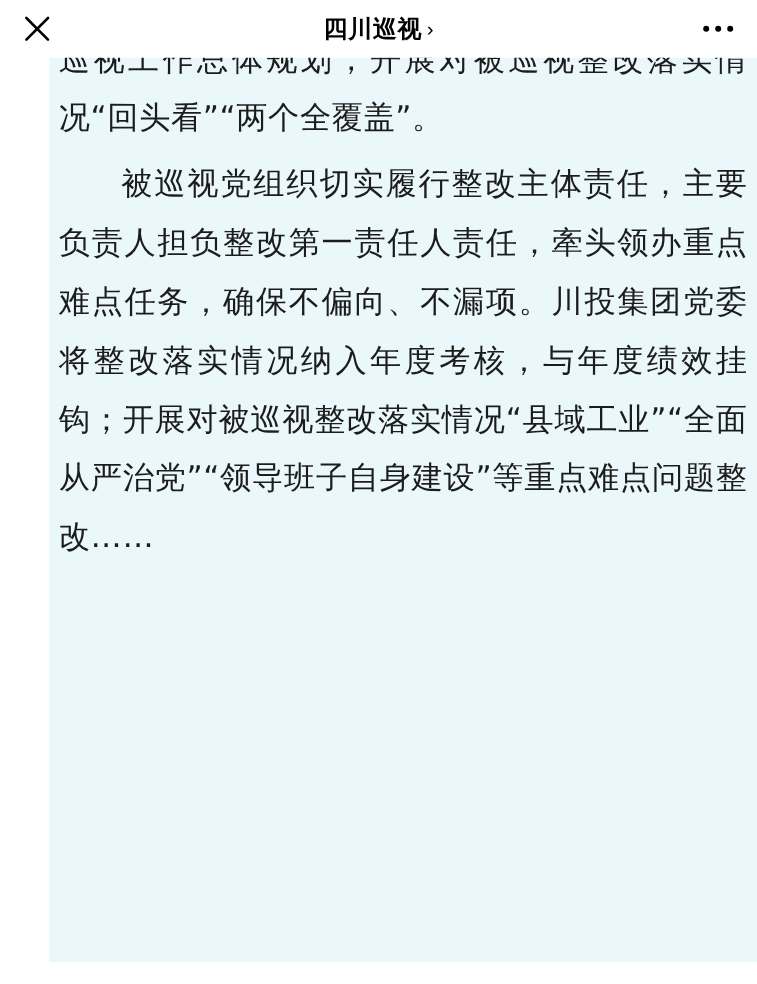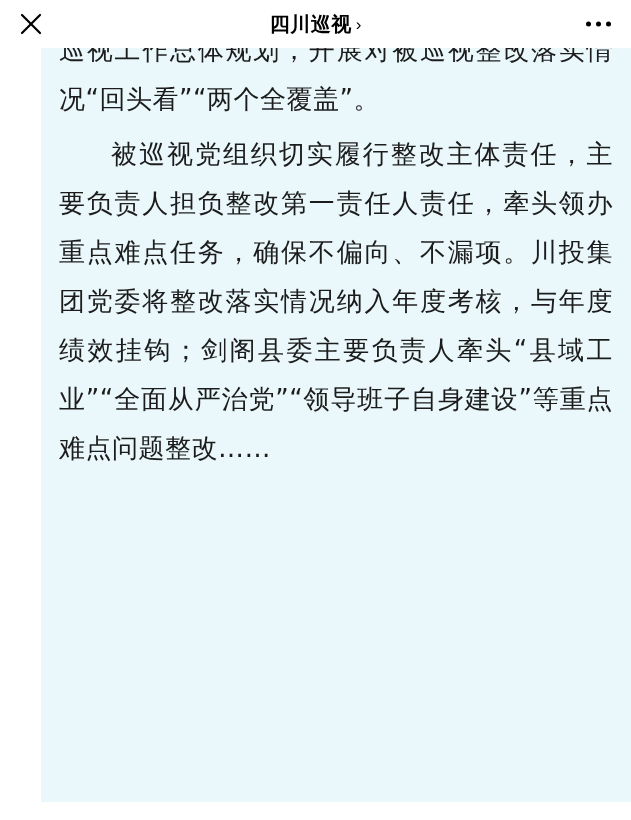--- a/index.html
+++ b/index.html
@@ -87,21 +87,21 @@
 
   .article-card {
     position: absolute;
     left: 41px;
     right: 0;
     top: 0;
     bottom: 18px;
     background: #eaf8fb;
     overflow: hidden;
     box-sizing: border-box;
-    padding: 0 18px;
+    padding: 0 8px;
   }
 
   .article-body {
     position: relative;
     margin-top: -22px;
   }
 
   .para {
     font-family: "DejaVu Sans", "Liberation Sans", sans-serif;
     font-size: 26px;
@@ -158,18 +158,18 @@
     <span class="dot"></span>
   </div>
 </div>
 
 <div class="content-area">
   <div class="left-gutter"></div>
 
   <div class="article-card">
     <div class="article-body">
       <p class="para clipped">巡视工作总体规划，开展对被巡视整改落实情况“回头看”“两个全覆盖”。</p>
-      <p class="para">被巡视党组织切实履行整改主体责任，主要负责人担负整改第一责任人责任，牽头领办重点难点任务，确保不偏向、不漏项。川投集团党委将整改落实情况纳入年度考核，与年度绩效挂钩；剑阁县委主要负责人牽头“县域工业”“全面从严治党”“领导班子自身建设”等重点难点问题整改……</p>
+      <p class="para">被巡视党组织切实履行整改主体责任，主要负责人担负整改第一责任人责任，牽头领办重点难点任务，确保不偏向、不漏项。川投集团党委将整改落实情况纳入年度考核，与年度绩效挂钩；开展对被巡视整改落实情况“县域工业”“全面从严治党”“领导班子自身建设”等重点难点问题整改……</p>
     </div>
   </div>
 
   <div class="page-bottom"></div>
 </div>
 
 </body></html>

